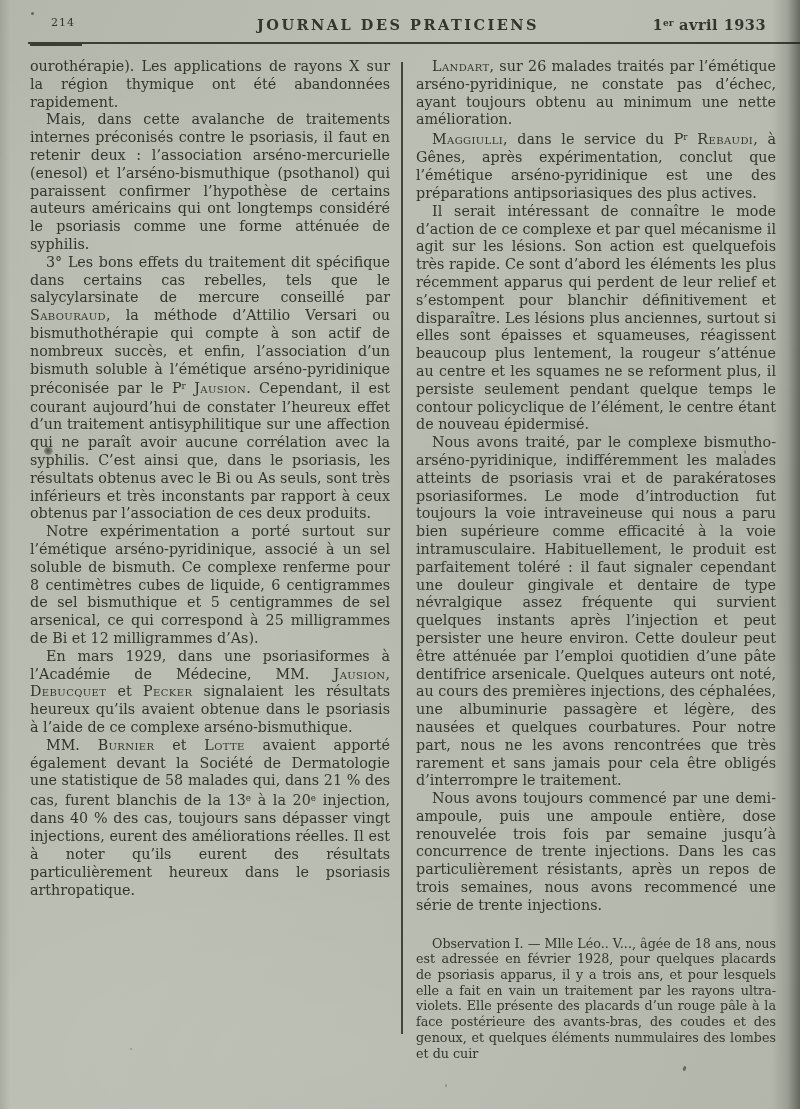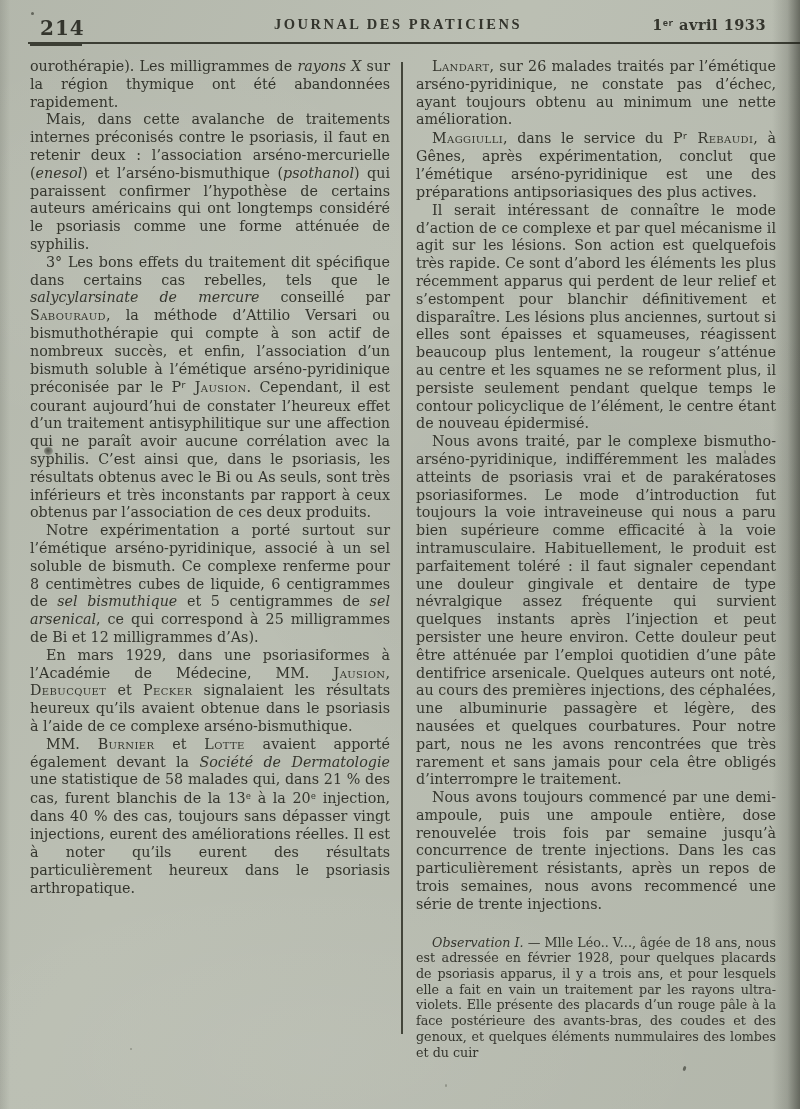--- a/index.html
+++ b/index.html
@@ -25,24 +25,24 @@
     background:linear-gradient(to right, rgba(28,30,23,0) 0%, rgba(28,30,23,0.16) 55%, rgba(28,30,23,0.52) 100%);
     pointer-events:none;
   }
   .edge-left{
     position:absolute;top:0;left:0;width:10px;height:100%;
     background:linear-gradient(to right, rgba(28,30,23,0.12), rgba(28,30,23,0));
     pointer-events:none;
   }
   
   .header{position:absolute;top:16px;left:30px;right:34px;height:22px;}
-  .page-number{position:absolute;left:10px;top:0;font-size:20px;font-weight:700;letter-spacing:1px;}
+  .page-number{position:absolute;left:21px;top:0;font-size:11px;font-weight:400;letter-spacing:1px;}
   .journal-title{
     position:absolute;left:0;right:0;top:0;text-align:center;
-    font-size:14.5px;font-weight:700;letter-spacing:2.5px;font-family:Liberation Serif, serif;
+    font-size:14.5px;font-weight:700;letter-spacing:2.5px;
   }
   .issue-date{position:absolute;right:0;top:0;font-size:14.5px;font-weight:700;letter-spacing:0.5px;}
   .header-rule{
     position:absolute;top:42px;left:28px;right:0;height:2px;
     background:#3c3e34;
   }
   .header-rule:before{
     content:"";position:absolute;left:2px;top:2px;width:52px;height:1.5px;background:#3c3e34;
   }
   
@@ -51,23 +51,23 @@
   .col-left{left:0;width:360px;}
   .col-right{left:386px;width:360px;}
   .column-divider{
     position:absolute;left:371px;top:4px;height:972px;width:1.6px;
     background:#43453a;
   }
   p.para{margin:0;text-indent:16px;}
   p.noindent{text-indent:0;}
   p.small{font-size:12.7px;line-height:15.7px;}
   p.gap{margin-top:21px;}
-  .i{font-style:italic;}
+  .i{}
   .sc{font-variant:small-caps;letter-spacing:0.4px;}
-  .sup{font-size:0.62em;vertical-align:0.5em;letter-spacing:0;font-family:Liberation Mono, monospace;}
+  .sup{font-size:0.62em;vertical-align:0.5em;letter-spacing:0;}
   
   .ink-blot{
     position:absolute;left:44px;top:447px;width:9px;height:8px;border-radius:50%;
     background:radial-gradient(circle at 45% 45%, rgba(40,40,32,0.75), rgba(40,40,32,0.25) 70%, rgba(40,40,32,0) 100%);
   }
   .speck{position:absolute;border-radius:50%;background:rgba(45,46,38,0.6);}
   .speck1{left:31px;top:12px;width:3px;height:3px;}
   .speck2{left:683px;top:1066px;width:3px;height:5px;transform:rotate(20deg);}
   .speck3{left:130px;top:1048px;width:2px;height:2px;opacity:.5;}
   .speck4{left:445px;top:1084px;width:2px;height:3px;opacity:.5;}
@@ -80,21 +80,21 @@
 
   <div class="header">
     <span class="page-number">214</span>
     <span class="journal-title">JOURNAL DES PRATICIENS</span>
     <span class="issue-date"><span>1</span><span class="sup">er</span><span> avril 1933</span></span>
   </div>
   <div class="header-rule"></div>
 
   <div class="columns">
     <div class="col col-left">
-        <p class="para noindent"><span>ourothérapie). Les milligrammes de </span><span class="i">rayons X</span><span> sur la région thymique ont été abandonnées rapidement.</span></p>
+        <p class="para noindent"><span>ourothérapie). Les applications de </span><span class="i">rayons X</span><span> sur la région thymique ont été abandonnées rapidement.</span></p>
         <p class="para"><span>Mais, dans cette avalanche de traitements internes préconisés contre le psoriasis, il faut en retenir deux : l’association arséno-mercurielle (</span><span class="i">enesol</span><span>) et l’arséno-bismuthique (</span><span class="i">psothanol</span><span>) qui paraissent confirmer l’hypothèse de certains auteurs américains qui ont longtemps considéré le psoriasis comme une forme atténuée de syphilis.</span></p>
         <p class="para"><span>3° Les bons effets du traitement dit spécifique dans certains cas rebelles, tels que le </span><span class="i">salycylarsinate de mercure</span><span> conseillé par </span><span class="sc">Sabouraud</span><span>, la méthode d’Attilio Versari ou bismuthothérapie qui compte à son actif de nombreux succès, et enfin, l’association d’un bismuth soluble à l’émétique arséno-pyridinique préconisée par le P</span><span class="sup">r</span><span> </span><span class="sc">Jausion</span><span>. Cependant, il est courant aujourd’hui de constater l’heureux effet d’un traitement antisyphilitique sur une affection qui ne paraît avoir aucune corrélation avec la syphilis. C’est ainsi que, dans le psoriasis, les résultats obtenus avec le Bi ou As seuls, sont très inférieurs et très inconstants par rapport à ceux obtenus par l’association de ces deux produits.</span></p>
         <p class="para"><span>Notre expérimentation a porté surtout sur l’émétique arséno-pyridinique, associé à un sel soluble de bismuth. Ce complexe renferme pour 8 centimètres cubes de liquide, 6 centigrammes de </span><span class="i">sel bismuthique</span><span> et 5 centigrammes de </span><span class="i">sel arsenical</span><span>, ce qui correspond à 25 milligrammes de Bi et 12 milligrammes d’As).</span></p>
         <p class="para"><span>En mars 1929, dans une psoriasiformes à l’Académie de Médecine, MM. </span><span class="sc">Jausion</span><span>, </span><span class="sc">Debucquet</span><span> et </span><span class="sc">Pecker</span><span> signalaient les résultats heureux qu’ils avaient obtenue dans le psoriasis à l’aide de ce complexe arséno-bismuthique.</span></p>
         <p class="para"><span>MM. </span><span class="sc">Burnier</span><span> et </span><span class="sc">Lotte</span><span> avaient apporté également devant la </span><span class="i">Société de Dermatologie</span><span> une statistique de 58 malades qui, dans 21 % des cas, furent blanchis de la 13</span><span class="sup">e</span><span> à la 20</span><span class="sup">e</span><span> injection, dans 40 % des cas, toujours sans dépasser vingt injections, eurent des améliorations réelles. Il est à noter qu’ils eurent des résultats particulièrement heureux dans le psoriasis arthropatique.</span></p>
       </div>
     <div class="column-divider"></div>
     <div class="col col-right">
         <p class="para"><span class="sc">Landart</span><span>, sur 26 malades traités par l’émétique arséno-pyridinique, ne constate pas d’échec, ayant toujours obtenu au minimum une nette amélioration.</span></p>
         <p class="para"><span class="sc">Maggiulli</span><span>, dans le service du P</span><span class="sup">r</span><span> </span><span class="sc">Rebaudi</span><span>, à Gênes, après expérimentation, conclut que l’émétique arséno-pyridinique est une des préparations antipsoriasiques des plus actives.</span></p>

